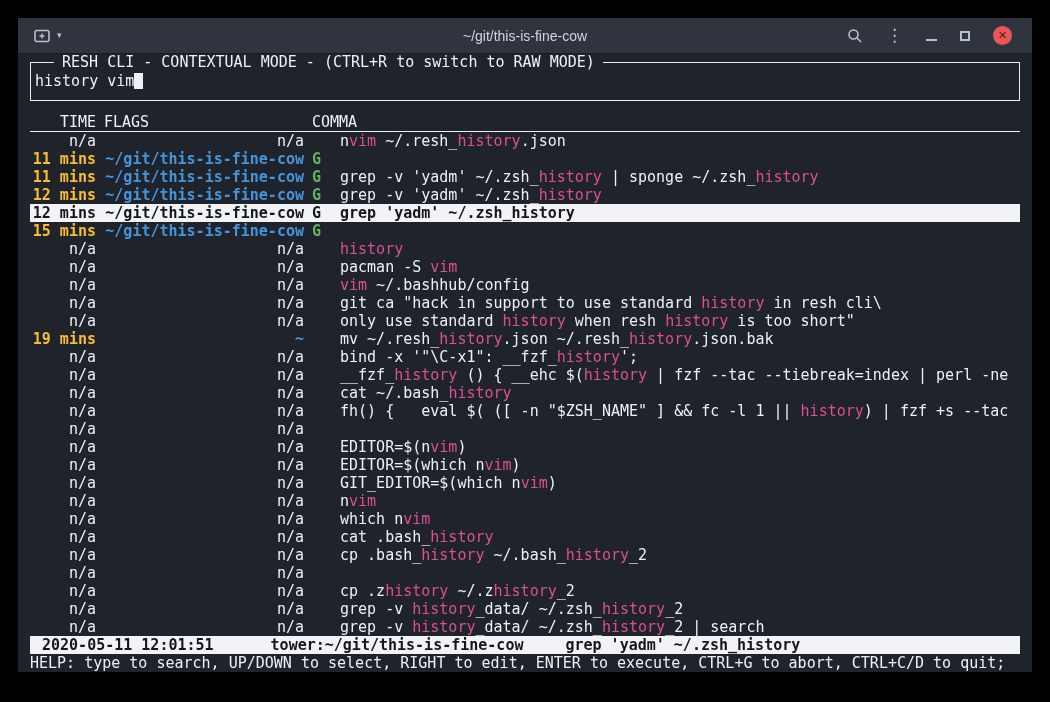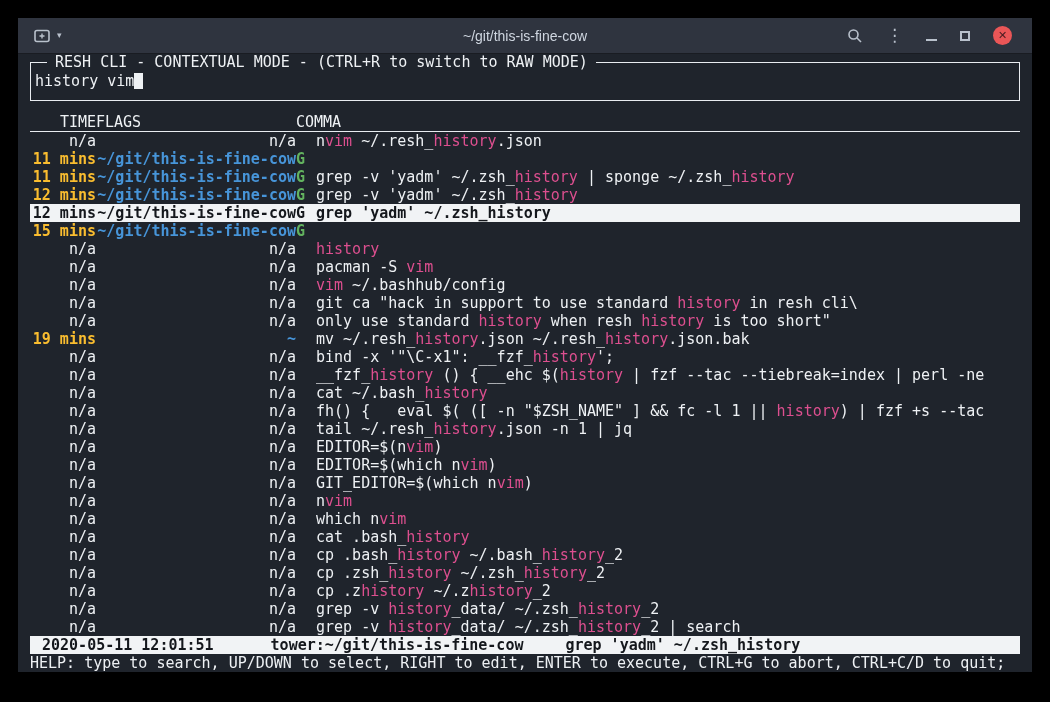--- a/index.html
+++ b/index.html
@@ -39,27 +39,27 @@
 
   
   .terminal{
     width:100%;height:618px;background:var(--terminal_bg,#1f242c);
     color:var(--terminal_fg,#eef1f4);font-size:15px;line-height:18px;
     padding:6px 12px 0;position:relative;overflow:hidden;
   }
 
   
   .resh-box{position:relative;border:1px solid #e9edf1;height:39px;margin-top:2px}
-  .box-title{position:absolute;top:-10px;left:16px;background:var(--terminal_bg,#1f242c);padding:0 8px;white-space:pre}
+  .box-title{position:absolute;top:-10px;left:23px;background:var(--terminal_bg,#1f242c);padding:0 8px;white-space:pre}
   .query-line{padding:9px 0 0 4px;white-space:pre}
   .cursor{display:inline-block;width:9px;height:16px;background:var(--terminal_fg,#eef1f4);vertical-align:-3px}
 
   
   .table{margin-top:12px}
-  .row{display:grid;grid-template-columns:66px 200px 20px 1fr;height:18px;overflow:hidden;white-space:normal}
+  .row{display:grid;grid-template-columns:66px 200px 20px 1fr;column-gap:8px;height:18px;overflow:hidden;white-space:normal}
   .row.header{grid-template-columns:66px 200px 46px 1fr;border-bottom:1px solid #e9edf1;height:19px}
   .col{overflow:hidden;white-space:pre}
   .time{text-align:right}
   .host{text-align:right}
   .hostdir{display:flex;justify-content:space-between;overflow:hidden}
   .age{color:var(--accent_yellow,#fabd2f);font-weight:bold}
   .path{color:var(--accent_blue,#4795d9);font-weight:bold}
   .git{color:var(--accent_green,#63b35f);font-weight:bold}
   .match{color:var(--accent_pink,#dd4f8f);font-weight:normal}
   .row.selected{background:var(--selection_bg,#f1f3f5);color:var(--selection_fg,#14171c);font-weight:bold}
@@ -216,21 +216,20 @@
           <div class="row">
             <span class="col time">n/a</span>
             <span class="col host">n/a</span>
             <span class="col git"></span>
             <span class="col"><span>fh() {   eval $( ([ -n "$ZSH_NAME" ] &amp;&amp; fc -l 1 || </span><span class="match">history</span><span>) | fzf +s --tac</span></span>
           </div>
           <div class="row">
             <span class="col time">n/a</span>
             <span class="col host">n/a</span>
             <span class="col git"></span>
-            <span class="col"><span>tail ~/.resh_</span><span class="match">history</span><span>.json -n 1 | jq</span></span>
           </div>
           <div class="row">
             <span class="col time">n/a</span>
             <span class="col host">n/a</span>
             <span class="col git"></span>
             <span class="col"><span>EDITOR=$(n</span><span class="match">vim</span><span>)</span></span>
           </div>
           <div class="row">
             <span class="col time">n/a</span>
             <span class="col host">n/a</span>
@@ -264,21 +263,20 @@
           <div class="row">
             <span class="col time">n/a</span>
             <span class="col host">n/a</span>
             <span class="col git"></span>
             <span class="col"><span>cp .bash_</span><span class="match">history</span><span> ~/.bash_</span><span class="match">history</span><span>_2</span></span>
           </div>
           <div class="row">
             <span class="col time">n/a</span>
             <span class="col host">n/a</span>
             <span class="col git"></span>
-            <span class="col"><span>cp .zsh_</span><span class="match">history</span><span> ~/.zsh_</span><span class="match">history</span><span>_2</span></span>
           </div>
           <div class="row">
             <span class="col time">n/a</span>
             <span class="col host">n/a</span>
             <span class="col git"></span>
             <span class="col"><span>cp .z</span><span class="match">history</span><span> ~/.z</span><span class="match">history</span><span>_2</span></span>
           </div>
           <div class="row">
             <span class="col time">n/a</span>
             <span class="col host">n/a</span>

